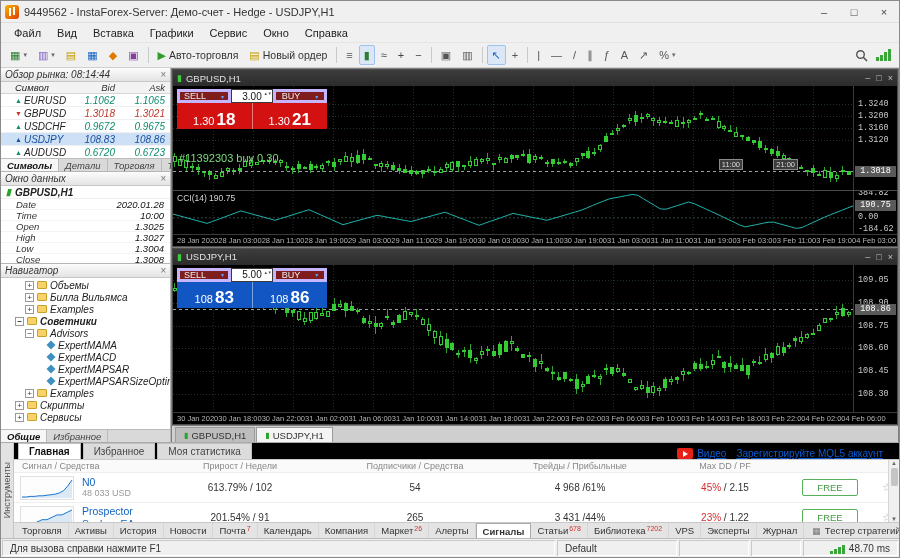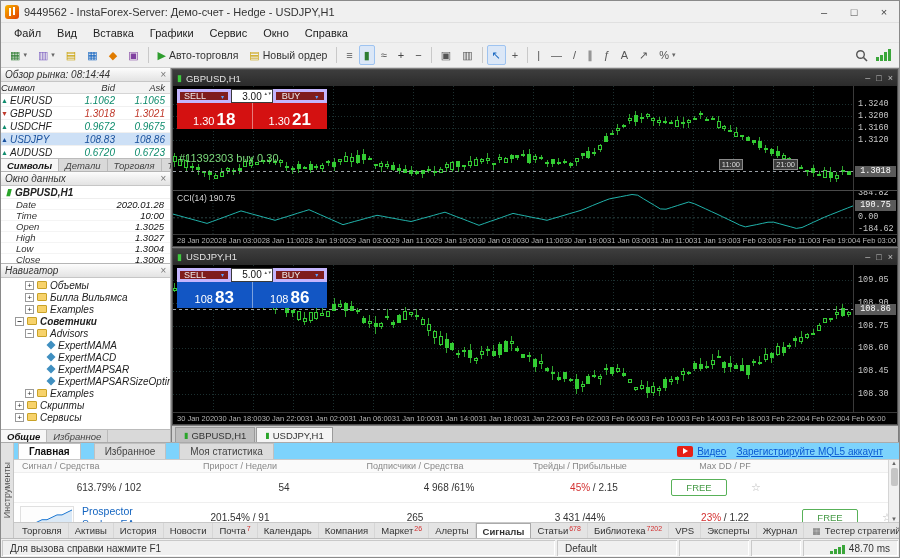--- a/index.html
+++ b/index.html
@@ -37,21 +37,21 @@
   .phead{height:14px;flex:0 0 auto;background:linear-gradient(#fcfcfc,#e3e3e3);border-bottom:1px solid #c6c6c6;display:flex;align-items:center;padding:0 4px;font-size:10px;color:#333;}
   .phead .x{margin-left:auto;color:#777;font-size:10px;line-height:10px;}
   .ptabs{display:flex;background:#d9d9d9;border-top:1px solid #bbb;height:13px;font-size:9.5px;flex:0 0 auto;}
   .ptab{padding:0 6px;border-right:1px solid #bbb;display:flex;align-items:center;color:#444;}
   .ptab.active{background:#f7f7f7;font-weight:bold;color:#111;}
 
   
   .mw-table{flex:1;min-height:0;overflow:hidden;background:#fff;}
   .mw-head{display:flex;height:12px;align-items:center;font-size:9.5px;color:#333;border-bottom:1px solid #d5d5d5;background:#f3f3f3;}
   .mw-row{display:flex;height:13px;align-items:center;font-size:10px;border-bottom:1px solid #f0f0f0;}
-  .c-sym{flex:1;padding-left:0;display:flex;align-items:center;gap:2px;color:#222;}
+  .c-sym{flex:1;padding-left:14px;display:flex;align-items:center;gap:2px;color:#222;}
   .c-bid,.c-ask{width:50px;text-align:right;padding-right:5px;}
   .arrow{font-size:7px;}
   .up .c-bid,.up .c-ask{color:#0e8c6d;} .arrow.up{color:#0e8c6d;}
   .down .c-bid,.down .c-ask{color:#c0392b;} .arrow.down{color:#c0392b;}
   .mw-row.sel{background:#cde0f6;} .mw-row.sel .c-bid,.mw-row.sel .c-ask,.mw-row.sel .c-sym{color:#174f9c;}
   .arrow.sel{color:#174f9c;}
 
   
   .dw-sym{display:flex;align-items:center;gap:4px;height:13px;padding-left:5px;font-size:10px;font-weight:bold;background:#fff;border-bottom:1px solid #eee;}
   .dw-sym .cicon{color:#2aa52a;font-size:9px;}
@@ -105,21 +105,21 @@
   .ctabs{height:16px;flex:0 0 auto;background:#cfcfcf;display:flex;align-items:flex-end;padding-left:3px;gap:1px;}
   .ctab{height:15px;display:flex;align-items:center;gap:3px;padding:0 8px;font-size:9.5px;background:#bdbdbd;border:1px solid #9a9a9a;border-bottom:none;color:#333;}
   .ctab.active{background:#f4f4f4;}
   .ctab .cicon{color:#2aa52a;font-size:8px;}
 
   
   .toolbox{height:96px;flex:0 0 auto;display:flex;border-top:1px solid #aaa;background:#f0f0f0;min-width:0;}
   .tb-vert{width:13px;flex:0 0 auto;background:#e2e2e2;border-right:1px solid #c5c5c5;display:flex;align-items:center;justify-content:center;}
   .tb-vert span{writing-mode:vertical-rl;transform:rotate(180deg);font-size:9px;color:#555;}
   .tb-main{flex:1;display:flex;flex-direction:column;min-width:0;position:relative;}
-  .sp-tabs{height:17px;flex:0 0 auto;display:flex;background:#7dd3fc;border-bottom:1px solid #c9c9c9;padding-left:4px;gap:13px;}
+  .sp-tabs{height:17px;flex:0 0 auto;display:flex;align-items:flex-end;background:#000000;border-bottom:1px solid #c9c9c9;padding-left:4px;gap:2px;}
   .sp-tab{height:16px;display:flex;align-items:center;padding:0 10px;font-size:10px;color:#444;background:#dcdcdc;border:1px solid #c0c0c0;border-bottom:none;}
   .sp-tab.active{background:#fff;font-weight:bold;color:#111;}
   .sp-links{margin-left:auto;display:flex;align-items:center;gap:10px;padding-right:16px;font-size:10px;}
   .yt-icon{width:16px;height:11px;background:#e62117;border-radius:2px;position:relative;display:inline-block;}
   .yt-icon::after{content:"";position:absolute;left:6px;top:2.5px;border-left:5px solid #fff;border-top:3px solid transparent;border-bottom:3px solid transparent;}
   a.lnk{color:#0b5bd3;text-decoration:underline;}
   .sig-table{flex:1;min-height:0;background:#fff;overflow:hidden;position:relative;}
   .sig-head{display:flex;height:13px;align-items:center;font-size:9px;color:#888;border-bottom:1px solid #eee;background:#fafafa;}
   .sig-rows{overflow:hidden;}
   .sig-row{display:flex;align-items:center;height:30px;border-bottom:1px solid #efefef;background:#fff;}
@@ -1156,20 +1156,30 @@
             <span class="sg-name" style="padding-left: 8px;">Сигнал / Средства</span>
             <span class="col-growth">Прирост / Недели</span>
             <span class="col-subs">Подписчики / Средства</span>
             <span class="col-trades">Трейды / Прибыльные</span>
             <span class="col-dd">Max DD / PF</span>
             <span class="col-price"></span>
             <span class="col-star"></span>
           </div>
         <div class="sig-rows" id="sig-rows">
             <div class="sig-row">
+              <span class="sg-name">
+                <span class="sg-thumb"><svg width="52" height="22">
+                    <path d="M1,21 L1.0,20.0 L5.2,20.0 L9.3,19.4 L13.5,19.4 L17.7,18.8 L21.8,18.8 L26.0,18.2 L30.2,17.7 L34.3,17.1 L38.5,15.9 L42.7,13.6 L46.8,8.9 L51.0,3.0 L51,21 Z" fill="rgba(25,118,210,.15)"></path>
+                    <polyline points="1.0,20.0 5.2,20.0 9.3,19.4 13.5,19.4 17.7,18.8 21.8,18.8 26.0,18.2 30.2,17.7 34.3,17.1 38.5,15.9 42.7,13.6 46.8,8.9 51.0,3.0" fill="none" stroke="#1976d2" stroke-width="1"></polyline>
+                  </svg></span>
+                <span style="display: flex; flex-direction: column; line-height: 1.2;">
+                  <a class="sg-title">N0</a>
+                  <span class="sg-equity">48 033 USD</span>
+                </span>
+              </span>
               <span class="col-growth val">613.79% / 102</span>
               <span class="col-subs val">54</span>
               <span class="col-trades val">4 968 /61%</span>
               <span class="col-dd val"><span class="dd-red">45%</span> / 2.15</span>
               <span class="col-price"><button class="free-btn">FREE</button></span>
               <span class="col-star">☆</span>
             </div>
             <div class="sig-row">
               <span class="sg-name">
                 <span class="sg-thumb"><svg width="52" height="22">

